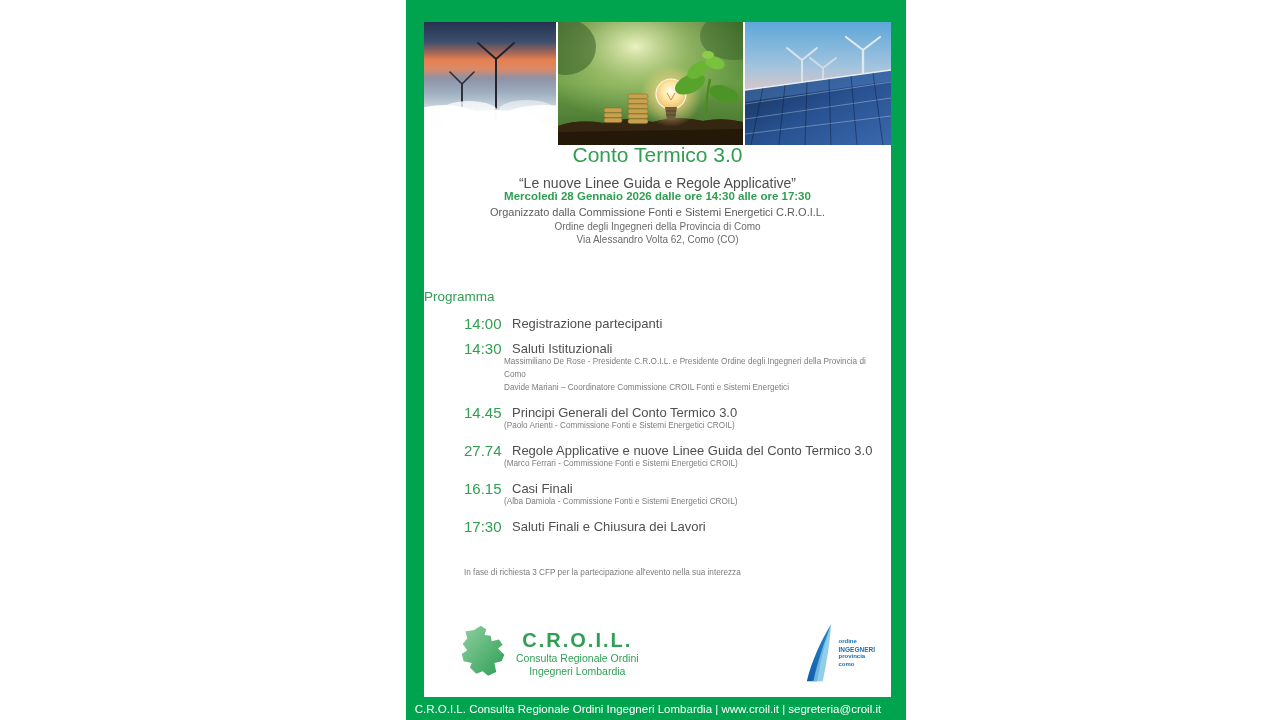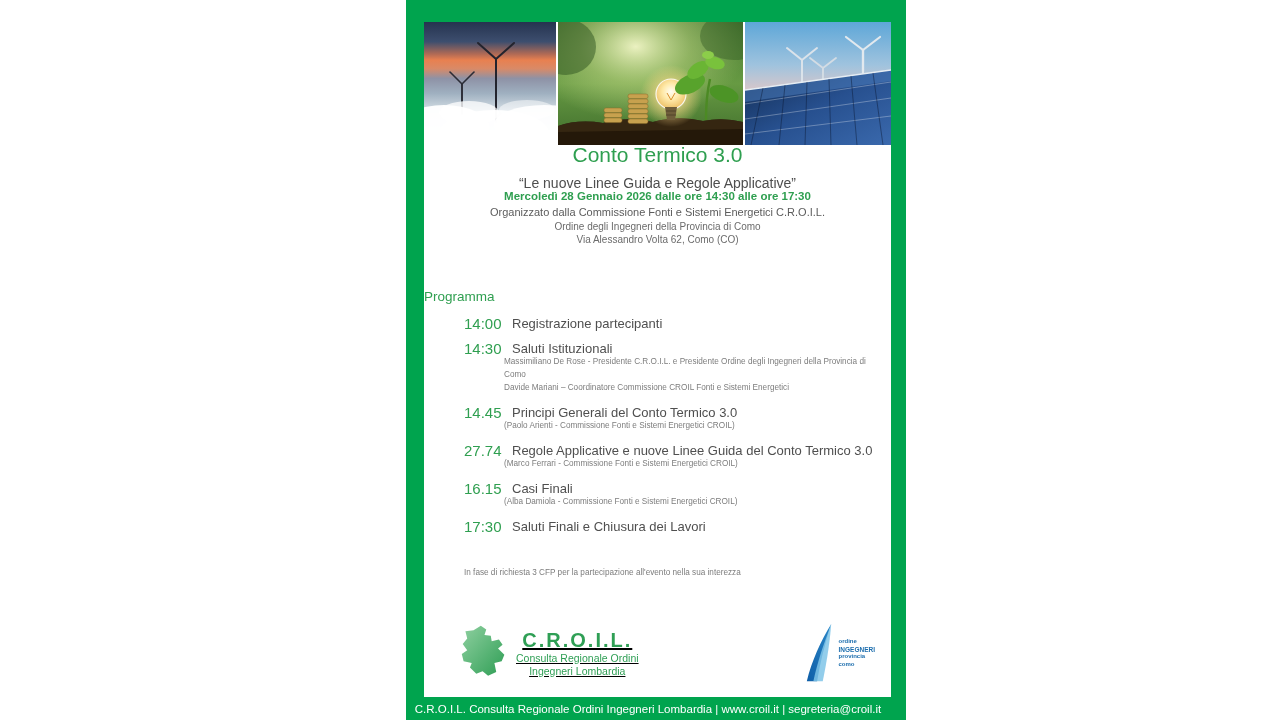--- a/index.html
+++ b/index.html
@@ -35,21 +35,21 @@
   .prog-time { font-size:15px; line-height:13px; color:#2f9f50; }
   .prog-body { }
   .prog-title { font-size:13px; line-height:13px; color:#4f4f4f;padding-left:8px; }
   .prog-detail { font-size:8.2px; line-height:13px; color:#7d7d7d; }
 
   .note { position:absolute; top:546px; left:40px; right:14px;
           font-size:8.2px; color:#7c7c7c; }
 
   .logos { position:absolute; top:592px; left:26px; right:16px; height:78px;
            display:flex; justify-content:space-between; align-items:center; }
-  .croil-logo { display:flex; align-items:center; gap:8px;text-decoration:underline; }
+  .croil-logo { display:flex; align-items:center; gap:8px; }
   .croil-text { text-align:center; }
   .croil-name { font-size:20px; font-weight:700; letter-spacing:2px; color:#2f9f55; }
   .croil-sub  { font-size:10.5px; color:#2f9f55; line-height:13px; }
   .como-logo { display:flex; align-items:center; gap:5px; }
   .como-text { font-size:6px; font-weight:700; color:#1d6eae; line-height:7.5px; }
   .como-text .caps { font-size:6.5px; }
 
   .footer { position:absolute; left:0; right:16px; bottom:0; height:23px;
             display:flex; align-items:center; justify-content:center;
             color:#ffffff; font-size:11.5px; }

